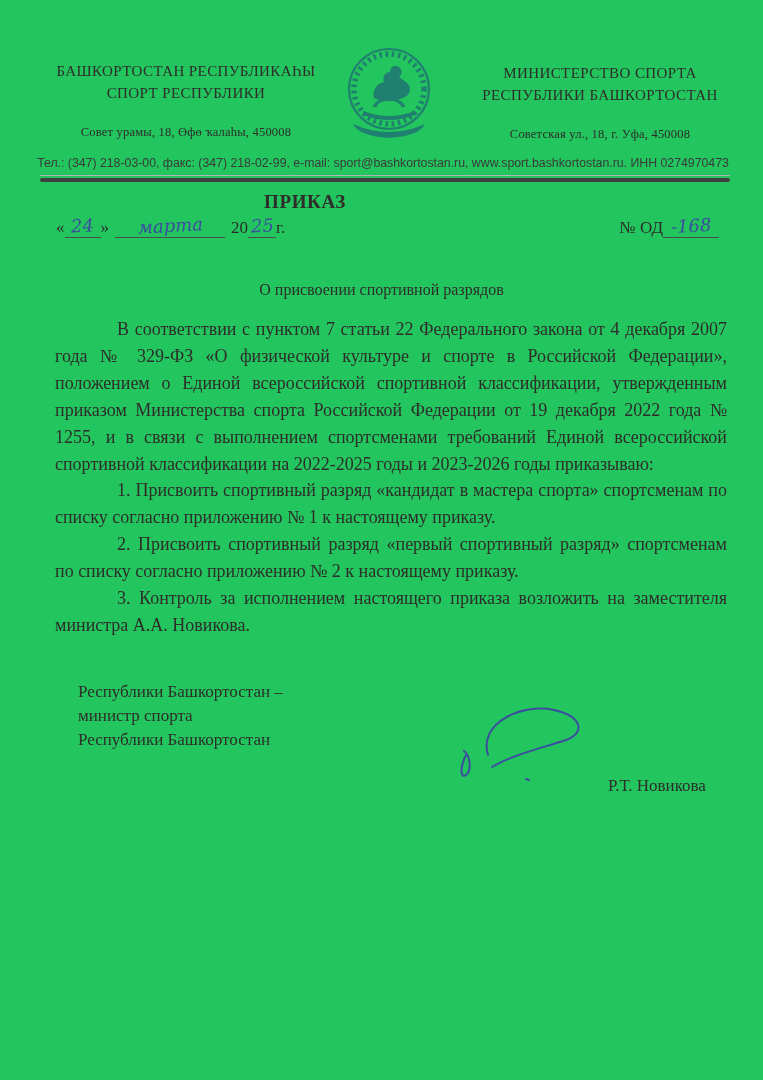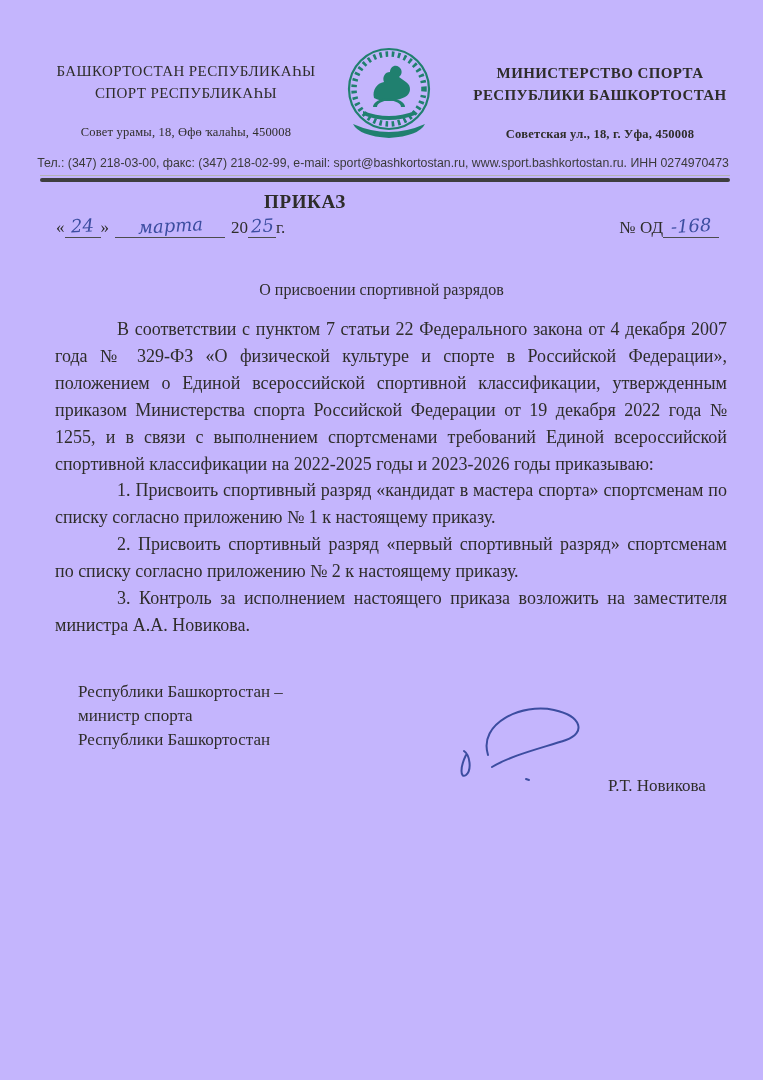--- a/index.html
+++ b/index.html
@@ -1,25 +1,25 @@
 <!DOCTYPE html>
 <html><head>
 <meta charset="utf-8">
 <style>
   html,body { margin:0; padding:0; background:#ffffff; }
   .page {
     position:relative; width:763px; height:1080px;
-    background:#c4b5fd; overflow:hidden;
+    background:#22c55e; overflow:hidden;
     font-family:"Liberation Serif", serif;
     color:#2e2d2a;
   }
   
   .org-block { position:absolute; text-align:center; }
   .org-left  { left:44px;  top:60px; width:284px; }
-  .org-right { left:452px; top:62px; width:296px;font-weight:bold; }
+  .org-right { left:452px; top:62px; width:296px; }
   .org-line { font-size:15px; line-height:22px; letter-spacing:0.4px; }
   .org-addr { margin-top:21px; font-size:12.5px; letter-spacing:0.2px; }
   .emblem { position:absolute; left:346px; top:46px; }
   .contact-line {
     position:absolute; left:36px; top:156px; width:694px;
     text-align:center; font-size:12.3px;
     font-family:"Liberation Sans", sans-serif; color:#3a3a3a;
   }
   .rule-thin  { position:absolute; left:40px; top:175px; width:690px; height:1px; background:#b3b3b3; }
   .rule-thick { position:absolute; left:40px; top:178px; width:690px; height:4px; background:#3e3e3e; border-radius:2px; }
@@ -55,21 +55,21 @@
   .signer-name { position:absolute; left:608px; top:776px; font-size:17px; white-space:nowrap; }
   .sig-ink { position:absolute; left:448px; top:693px; }
 </style>
 </head>
 <body>
 
 <div class="page">
 
   <div class="org-block org-left">
     <div class="org-line">БАШКОРТОСТАН РЕСПУБЛИКАҺЫ</div>
-    <div class="org-line">СПОРТ РЕСПУБЛИКАҺЫ</div>
+    <div class="org-line">СПОРТ РЕСПУБЛИКИ</div>
     <div class="org-addr">Совет урамы, 18, Өфө ҡалаһы, 450008</div>
   </div>
 
   <div class="emblem">
     <svg width="86" height="100" viewBox="0 0 86 100" aria-hidden="true">
       <g stroke="#20806f" fill="none">
         <circle cx="43" cy="43" r="40" stroke-width="2.2"></circle>
         <circle cx="43" cy="43" r="35" stroke-width="5.5" stroke-dasharray="2.6 3.6"></circle>
       </g>
       <g fill="#20806f" stroke="none">

